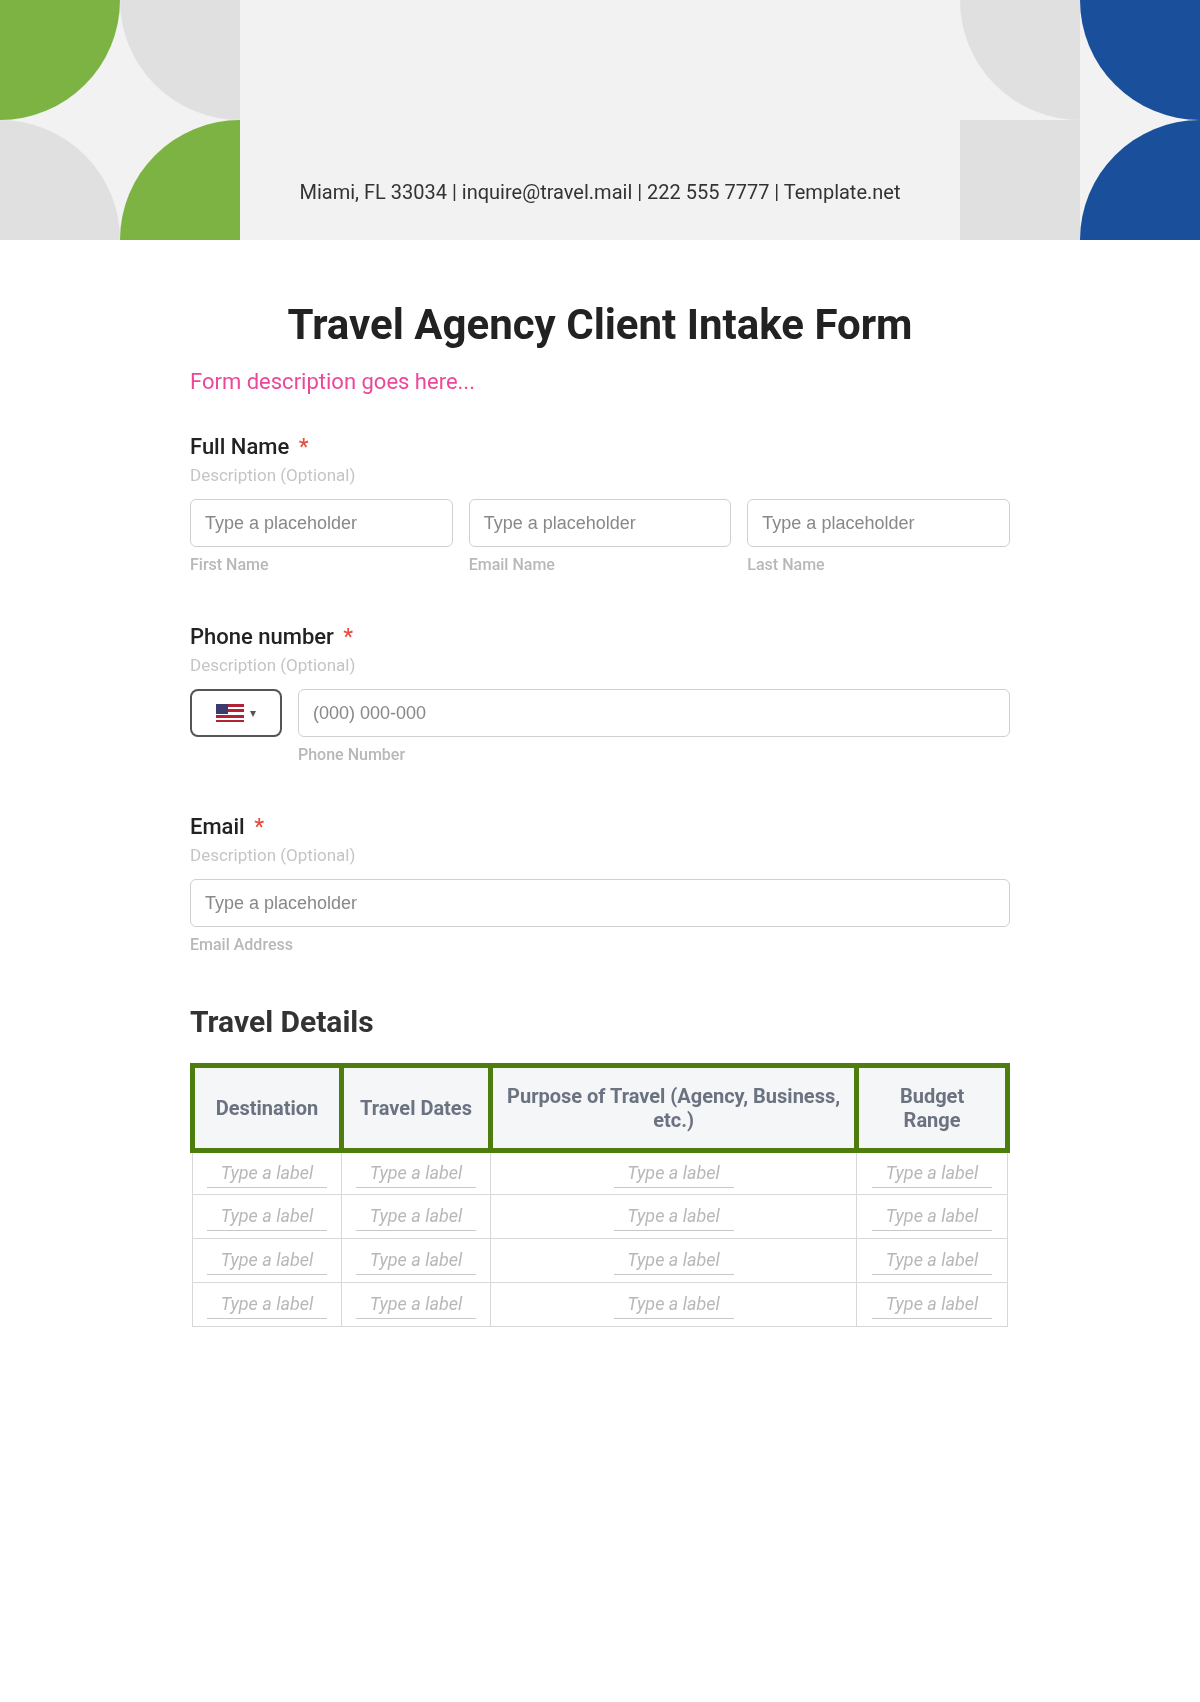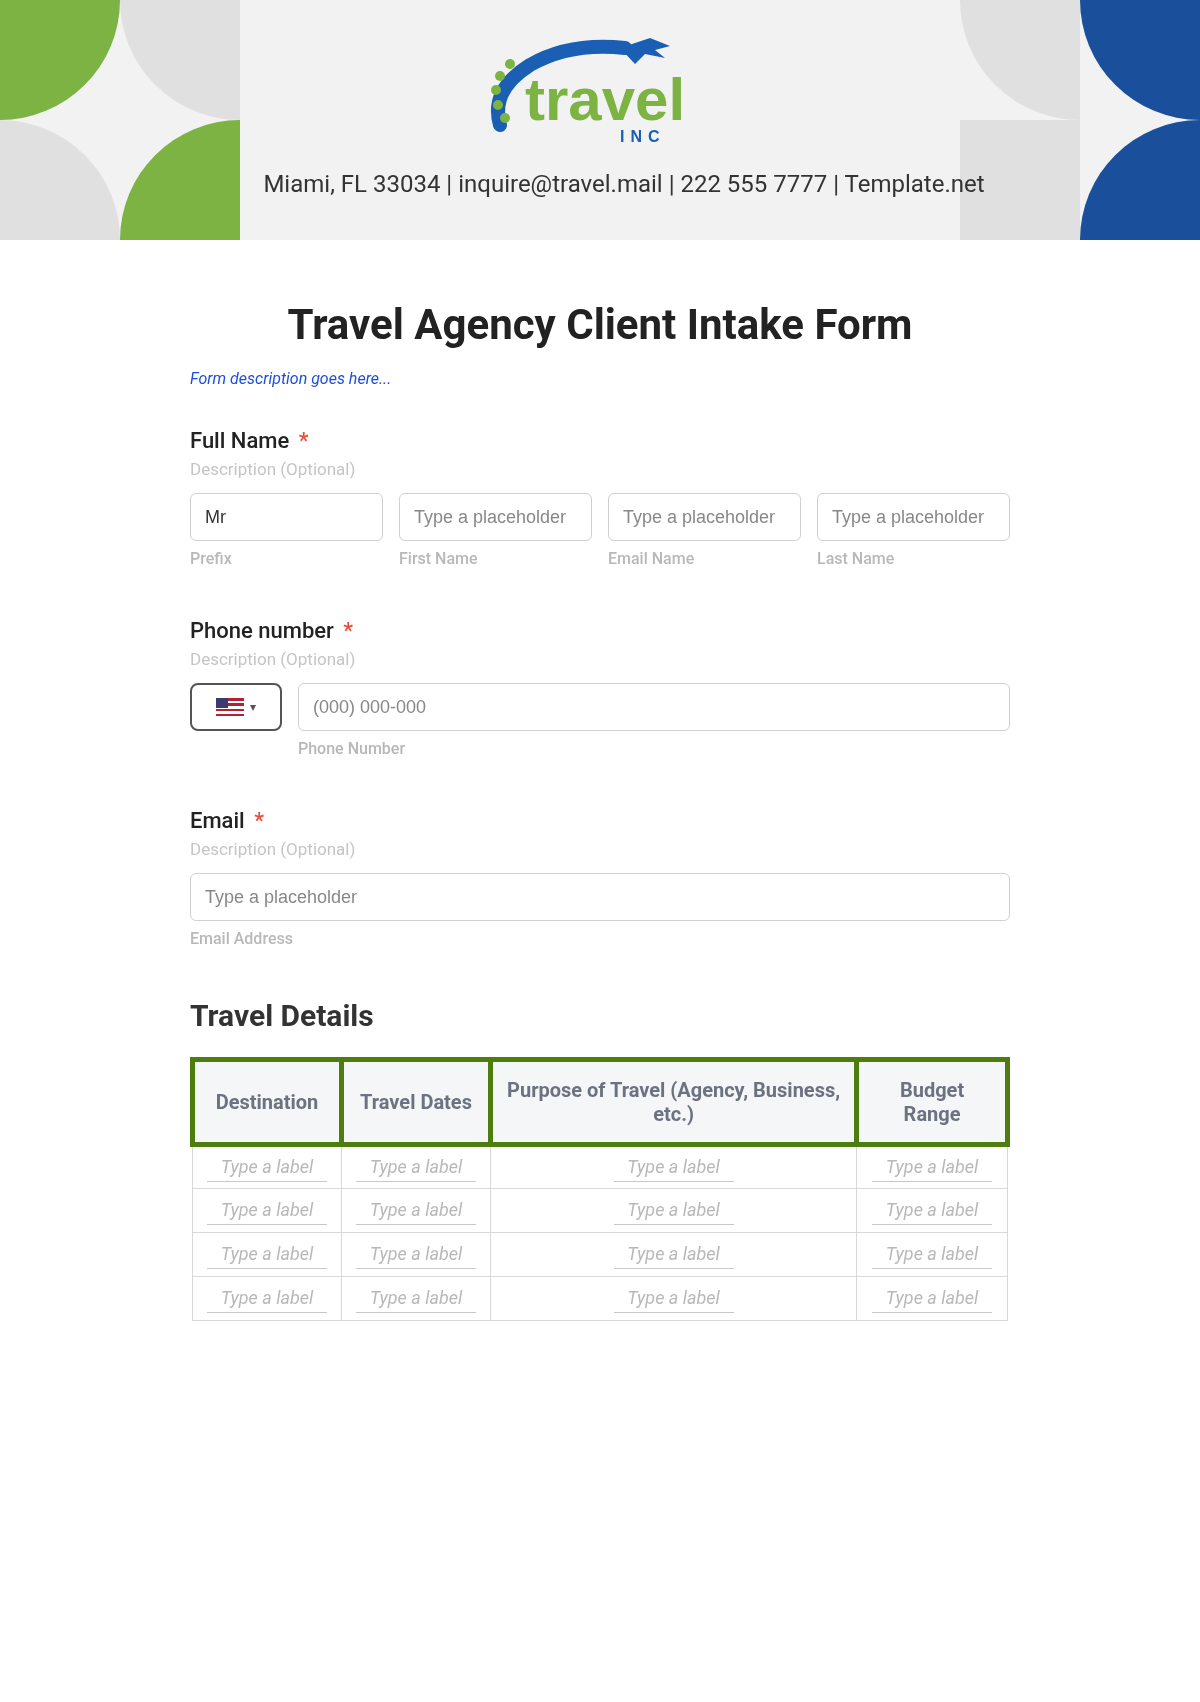--- a/index.html
+++ b/index.html
@@ -42,40 +42,39 @@
   
   .logo-block {
     position: absolute;
     top: 30px;
     left: 50%; transform: translateX(-50%);
     text-align: center;
   }
   .logo-svg { width: 260px; height: 120px; }
   .contact-line {
     position:absolute;
-    top:170px; left:50%; transform:translateX(-50%);
-    font-size:24px; color:#333; white-space:nowrap;margin-left:24px;
+    top:180px; left:50%; transform:translateX(-50%);
+    font-size:20px; color:#333; white-space:nowrap;
   }
   
   .content {
     width: 860px;
     margin: 60px auto 16px;
     padding: 0 20px;
   }
   .form-title {
     text-align: center;
     font-size: 42px;
     font-weight: 700;
     color: #222;
     margin-bottom: 20px;
   }
   .form-desc {
-    font-size: 16px;
-    font-style: italic;
-    color: #1d4ed8;
+    font-size: 22px;
+    color: #ec4899;
     margin-bottom: 40px;
   }
   .field-group { margin-bottom: 50px; }
   .field-label {
     font-size: 22px;
     color: #222;
     font-weight: 500;
     margin-bottom: 6px;
   }
   .required-star { color: #e74c3c; margin-left:4px;}
@@ -176,52 +175,35 @@
       <div class="q2"></div>
       <div class="q3"></div>
       <div class="q4"></div>
   </div>
   <div class="deco-right">
     <div class="q1"></div>
       <div class="q2b"></div>
       <div class="q3"></div>
       <div class="q4"></div>
   </div>
-  <div class="logo-block">
-    <svg class="logo-svg" viewBox="0 0 260 120">
-      <path d="M 30 95 Q 20 60 60 35 Q 100 12 155 18" stroke="#1a5fb4" stroke-width="14" fill="none" stroke-linecap="round"></path>
-      <circle cx="35" cy="88" r="5" fill="#7cb342"></circle>
-      <circle cx="28" cy="75" r="5" fill="#7cb342"></circle>
-      <circle cx="26" cy="60" r="5" fill="#7cb342"></circle>
-      <circle cx="30" cy="46" r="5" fill="#7cb342"></circle>
-      <circle cx="40" cy="34" r="5" fill="#7cb342"></circle>
-      <path d="M 150 18 L 180 8 L 200 16 L 185 20 L 195 28 L 175 24 L 165 34 Z" fill="#1a5fb4"></path>
-      <text x="55" y="90" font-family="Arial" font-size="60" font-weight="bold" fill="#7cb342">travel</text>
-      <text x="150" y="112" font-family="Arial" font-size="16" font-weight="bold" fill="#1a5fb4" letter-spacing="6">INC</text>
-    </svg>
-  </div>
   <div class="contact-line">Miami, FL 33034 | inquire@travel.mail | 222 555 7777 | Template.net</div>
 </div>
 
 <div class="content">
 
   <h1 class="form-title">Travel Agency Client Intake Form</h1>
   <div class="form-desc">Form description goes here...</div>
 
   <div class="field-group">
     <div class="field-label">
       <span>Full Name</span>
       <span class="required-star">*</span>
     </div>
     <div class="field-sub">Description (Optional)</div>
     <div class="name-row">
-      <div class="name-col">
-        <input class="text-input" value="Mr" style="">
-        <div class="sub-label">Prefix</div>
-      </div>
       <div class="name-col">
         <input class="text-input" placeholder="Type a placeholder" style="">
         <div class="sub-label">First Name</div>
       </div>
       <div class="name-col">
         <input class="text-input" placeholder="Type a placeholder" style="">
         <div class="sub-label">Email Name</div>
       </div>
       <div class="name-col">
         <input class="text-input" placeholder="Type a placeholder" style="">

